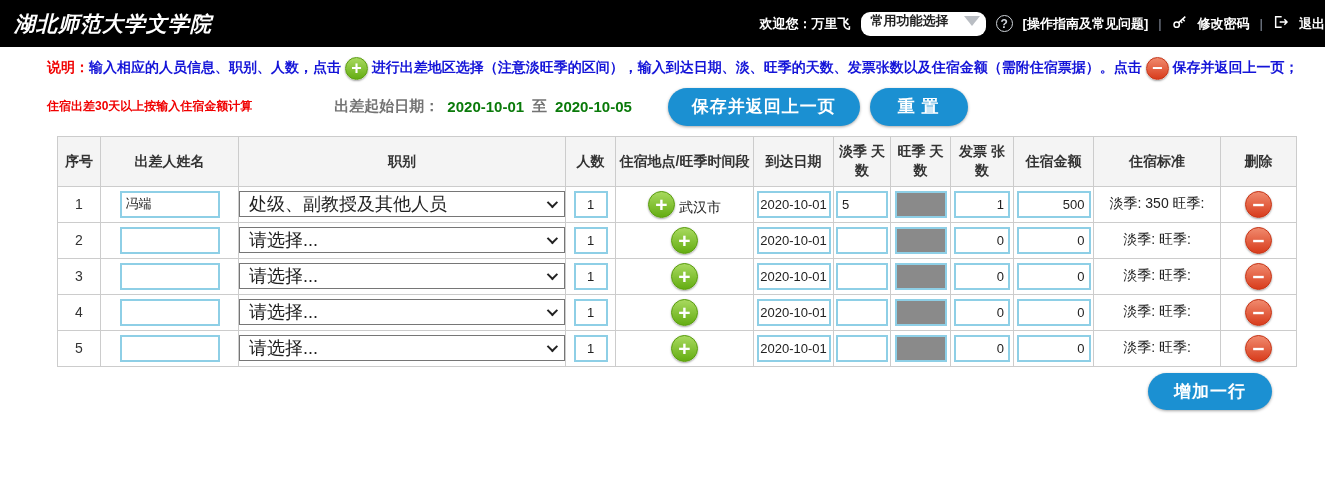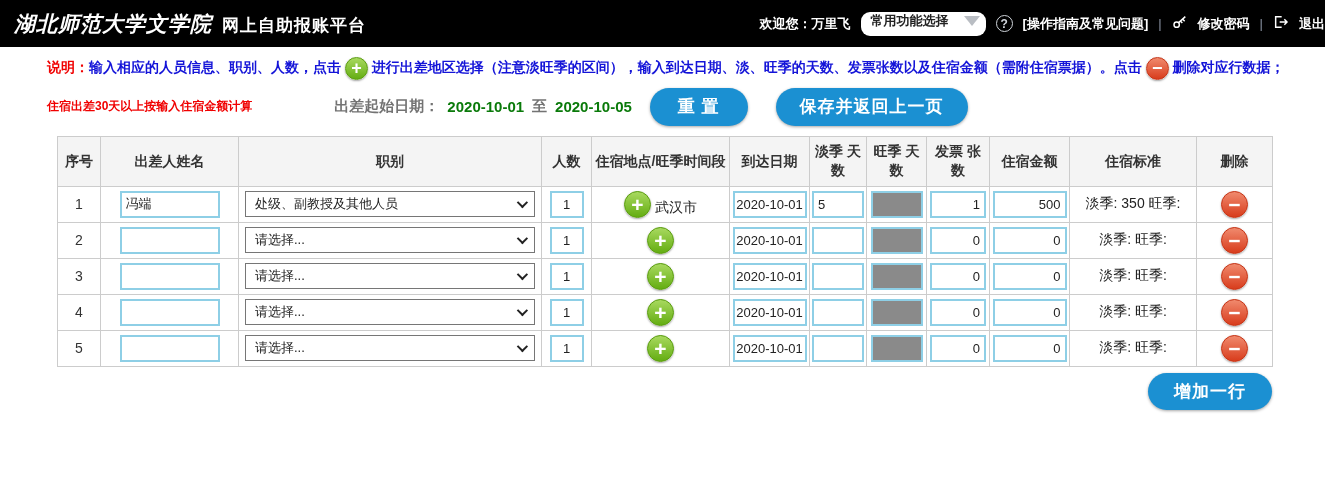--- a/index.html
+++ b/index.html
@@ -57,23 +57,23 @@
   .inp { border:2px solid #8ecfe6; height:27px; font-size:13px; font-family:inherit;
     padding:0 4px; color:#222; outline:none; }
   td.c-name .inp { width:100px; }
   td.c-cnt .inp { width:34px; text-align:center; }
   td.c-date .inp { width:74px; text-align:center; padding:0 1px; }
   td.c-low .inp { width:52px; text-align:left; }
   td.c-inv .inp { width:56px; text-align:right; }
   td.c-amt .inp { width:74px; text-align:right; }
   .graybox { width:52px; height:27px; background:#8a8a8a; border:2px solid #8ecfe6;
     display:inline-block; vertical-align:middle; }
-  .sel { width:290px; height:26px; border:1px solid #767676; background:#fff;
+  .sel { width:326px; height:26px; border:1px solid #767676; background:#fff;
     display:inline-flex; align-items:center; justify-content:space-between;
-    padding:0 9px; font-size:13px; color:#222; cursor:pointer; text-align:left; }
+    padding:0 9px; font-size:18px; color:#222; cursor:pointer; text-align:left; }
   .chev { width:8px; height:8px; border-right:2.5px solid #222; border-bottom:2.5px solid #222;
     transform:rotate(45deg) translateY(-2px); margin-left:6px; flex:0 0 auto; }
   .loc-wrap { display:inline-flex; align-items:center; gap:4px; }
   .loc-txt { font-size:14px; color:#222; position:relative; top:4px; }
   .row-plus, .row-minus { display:inline-flex; align-items:center; justify-content:center;
     width:27px; height:27px; border-radius:50%; color:#fff; font-weight:bold; font-size:21px;
     cursor:pointer; line-height:1; box-shadow:0 1px 2px rgba(0,0,0,.35); }
   .row-plus { background:linear-gradient(#a8d95f,#64ad12); border:1px solid #5a9c10; }
   .row-minus { background:linear-gradient(#f08a6e,#d83c1c); border:1px solid #c53517; }
   .std-txt { font-size:14px; color:#222; }
@@ -81,21 +81,20 @@
   
   .addrow-wrap { width:1272px; text-align:right; margin-top:6px; }
   .btn-add { padding:0 26px; height:37px; font-size:17px; }
 </style>
 </head>
 <body>
 
 <div class="topbar">
   <div class="logo">
     <span class="logo-school">湖北师范大学文学院</span>
-    <span class="logo-app">网上自助报账平台</span>
   </div>
   <div class="topbar-right">
     <span>欢迎您：万里飞</span>
     <div class="quick-select">
       <span>常用功能选择</span>
       <span class="tri"></span>
     </div>
     <span class="help-circ">?</span>
     <a class="tb-link">[操作指南及常见问题]</a>
     <span class="sep">|</span>
@@ -115,32 +114,32 @@
     </span>
     <a class="tb-link">退出</a>
   </div>
 </div>
 
 <div class="instr">
   <span class="t-red">说明：</span><span class="t-blue">输入相应的人员信息、职别、人数，点击</span>
   <span class="icon-plus">+</span>
   <span class="t-blue">进行出差地区选择（注意淡旺季的区间），输入到达日期、淡、旺季的天数、发票张数以及住宿金额（需附住宿票据）。点击</span>
   <span class="icon-minus">−</span>
-  <span class="t-blue">删除对应行数据；</span>
+  <span class="t-blue">保存并返回上一页；</span>
 </div>
 
 <div class="bar-row">
   <span class="note2 t-red">住宿出差30天以上按输入住宿金额计算</span>
   <div class="datebar">
     <span class="d-black">出差起始日期：</span>
     <span class="d-green">2020-10-01</span>
     <span class="d-black">至</span>
     <span class="d-green">2020-10-05</span>
+    <button class="btn-blue btn-save">保存并返回上一页</button>
     <button class="btn-blue btn-reset">重 置</button>
-    <button class="btn-blue btn-save">保存并返回上一页</button>
   </div>
 </div>
 
 <table class="grid">
   <colgroup>
     <col style="width:43px">
       <col style="width:138px">
       <col style="width:303px">
       <col style="width:50px">
     <col style="width:138px">

